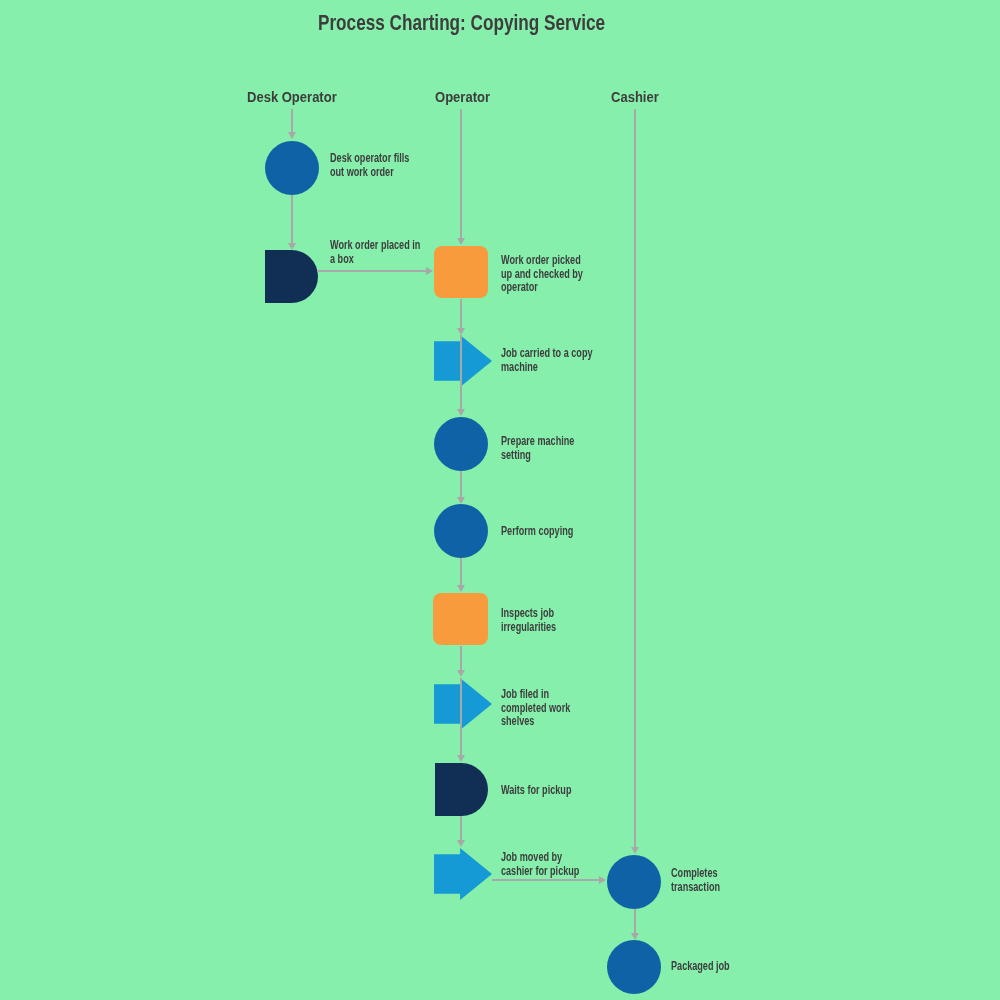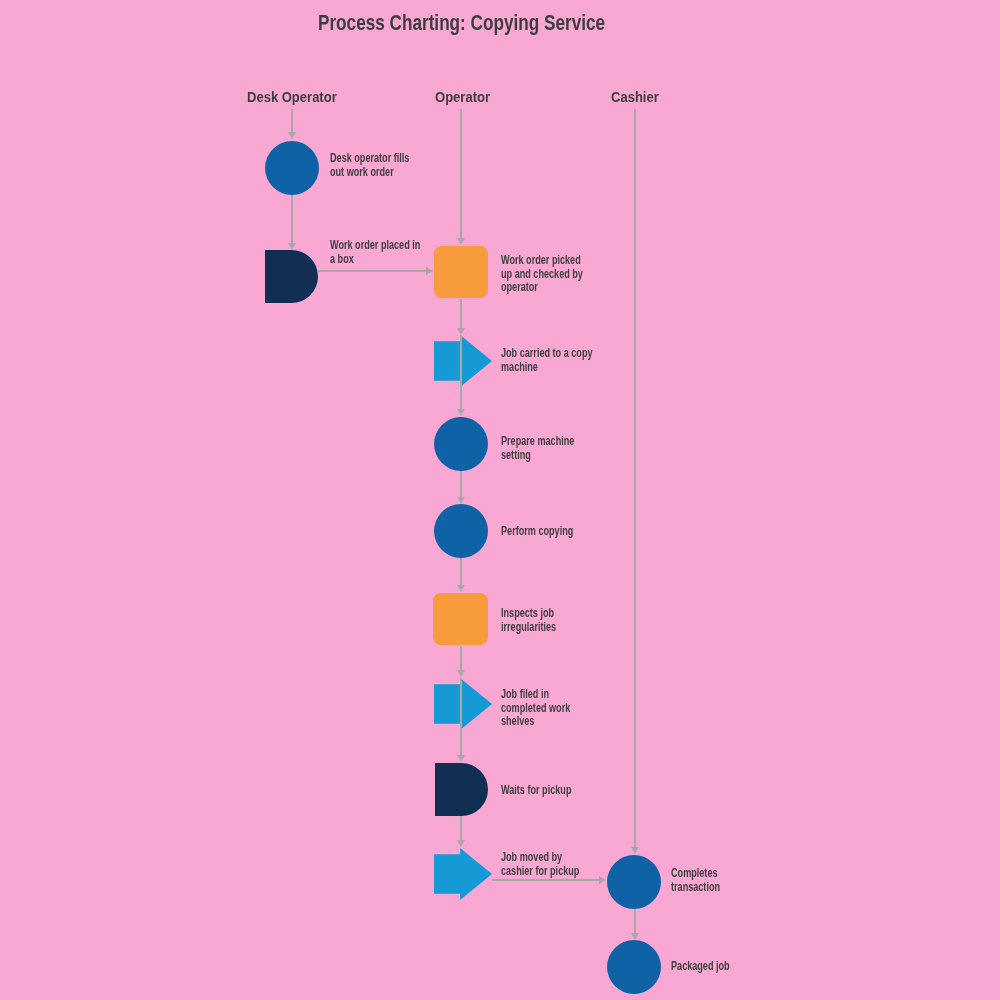--- a/index.html
+++ b/index.html
@@ -1,17 +1,17 @@
 <!DOCTYPE html>
 <html style="--circle-blue: #0f62a5; --arrow-blue: #169ad5; --delay-navy: #112f55; --square-orange: #f89b3c; --connector-gray: #a8a8a8; --text-gray: #3d3d3d;"><head>
 <meta charset="utf-8">
 <style>
   html,body{margin:0;padding:0;background:#000;}
   #canvas{
-    position:relative;width:1000px;height:1000px;background:#f9a8d4;overflow:hidden;
+    position:relative;width:1000px;height:1000px;background:#86efac;overflow:hidden;
     font-family:"Liberation Sans","DejaVu Sans",sans-serif;
   }
   .title{
     position:absolute;left:318px;top:10px;
     font-size:22px;font-weight:bold;color:var(--text-gray,#3d3d3d);
     transform:scaleX(0.78);transform-origin:left top;white-space:nowrap;
   }
   .lane-header{
     position:absolute;top:89px;
     font-size:14px;font-weight:bold;color:var(--text-gray,#3d3d3d);

